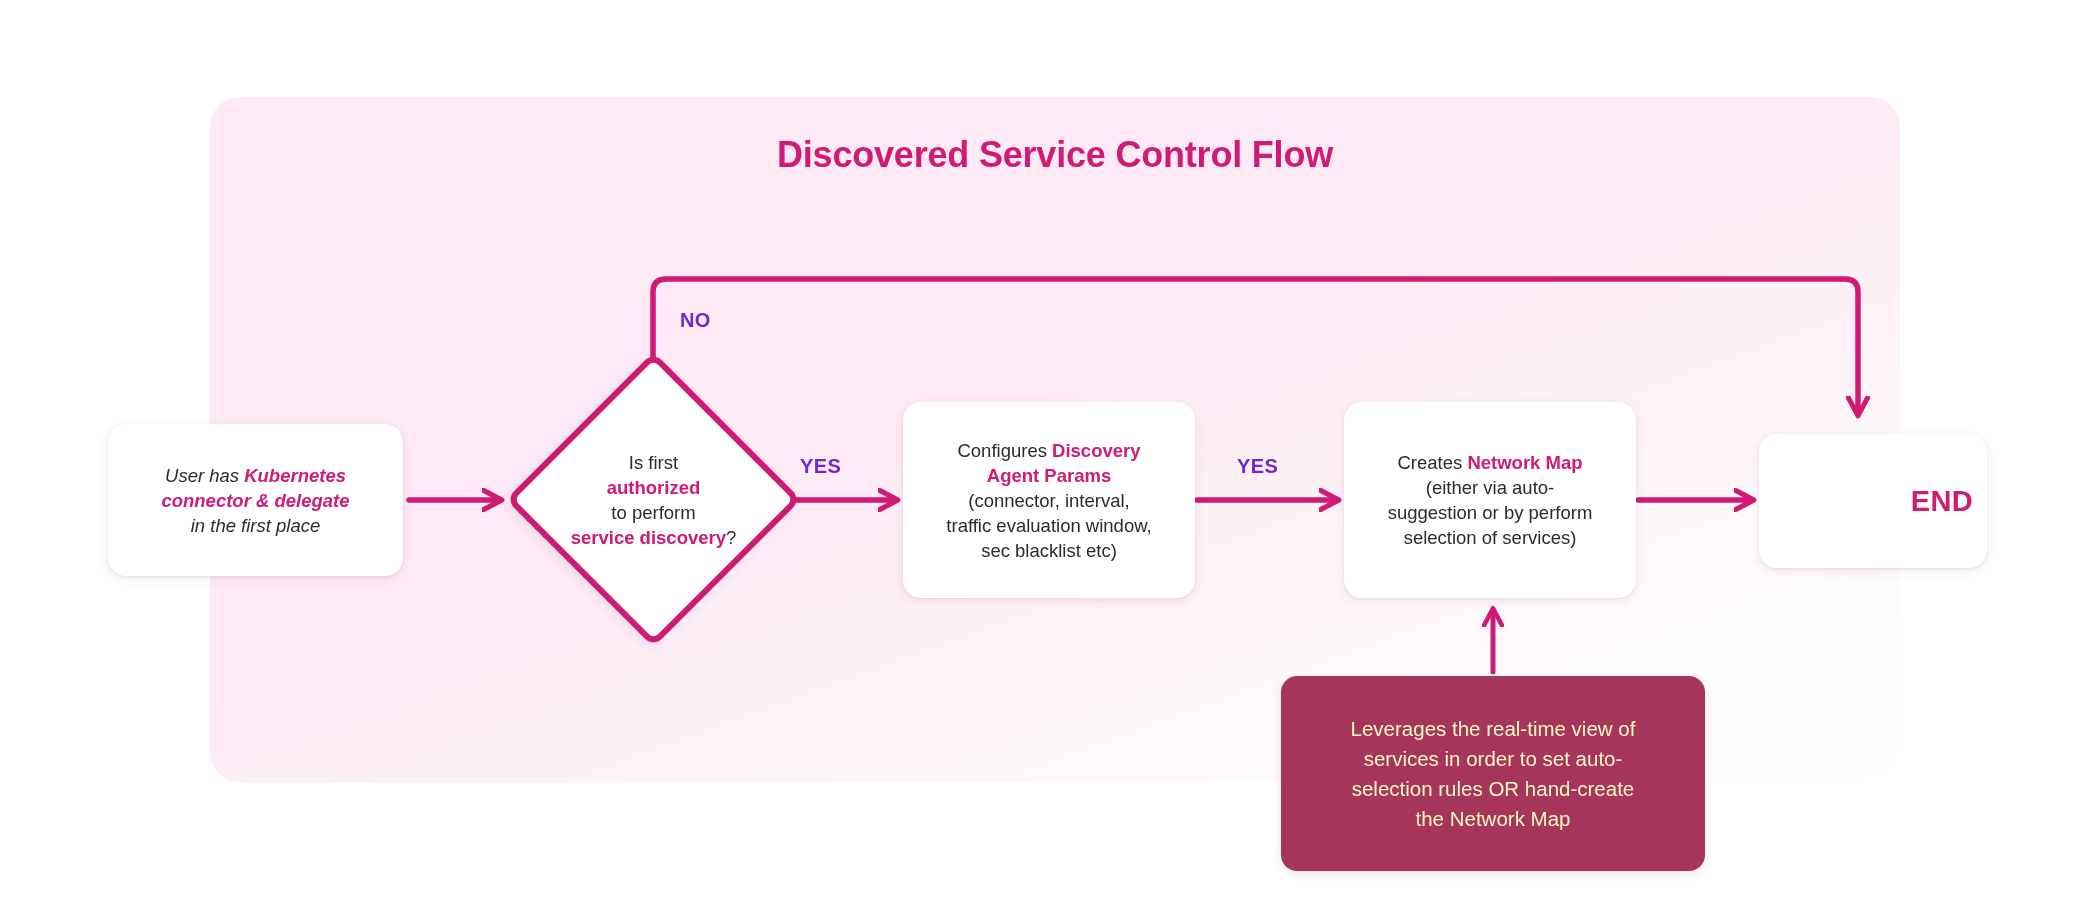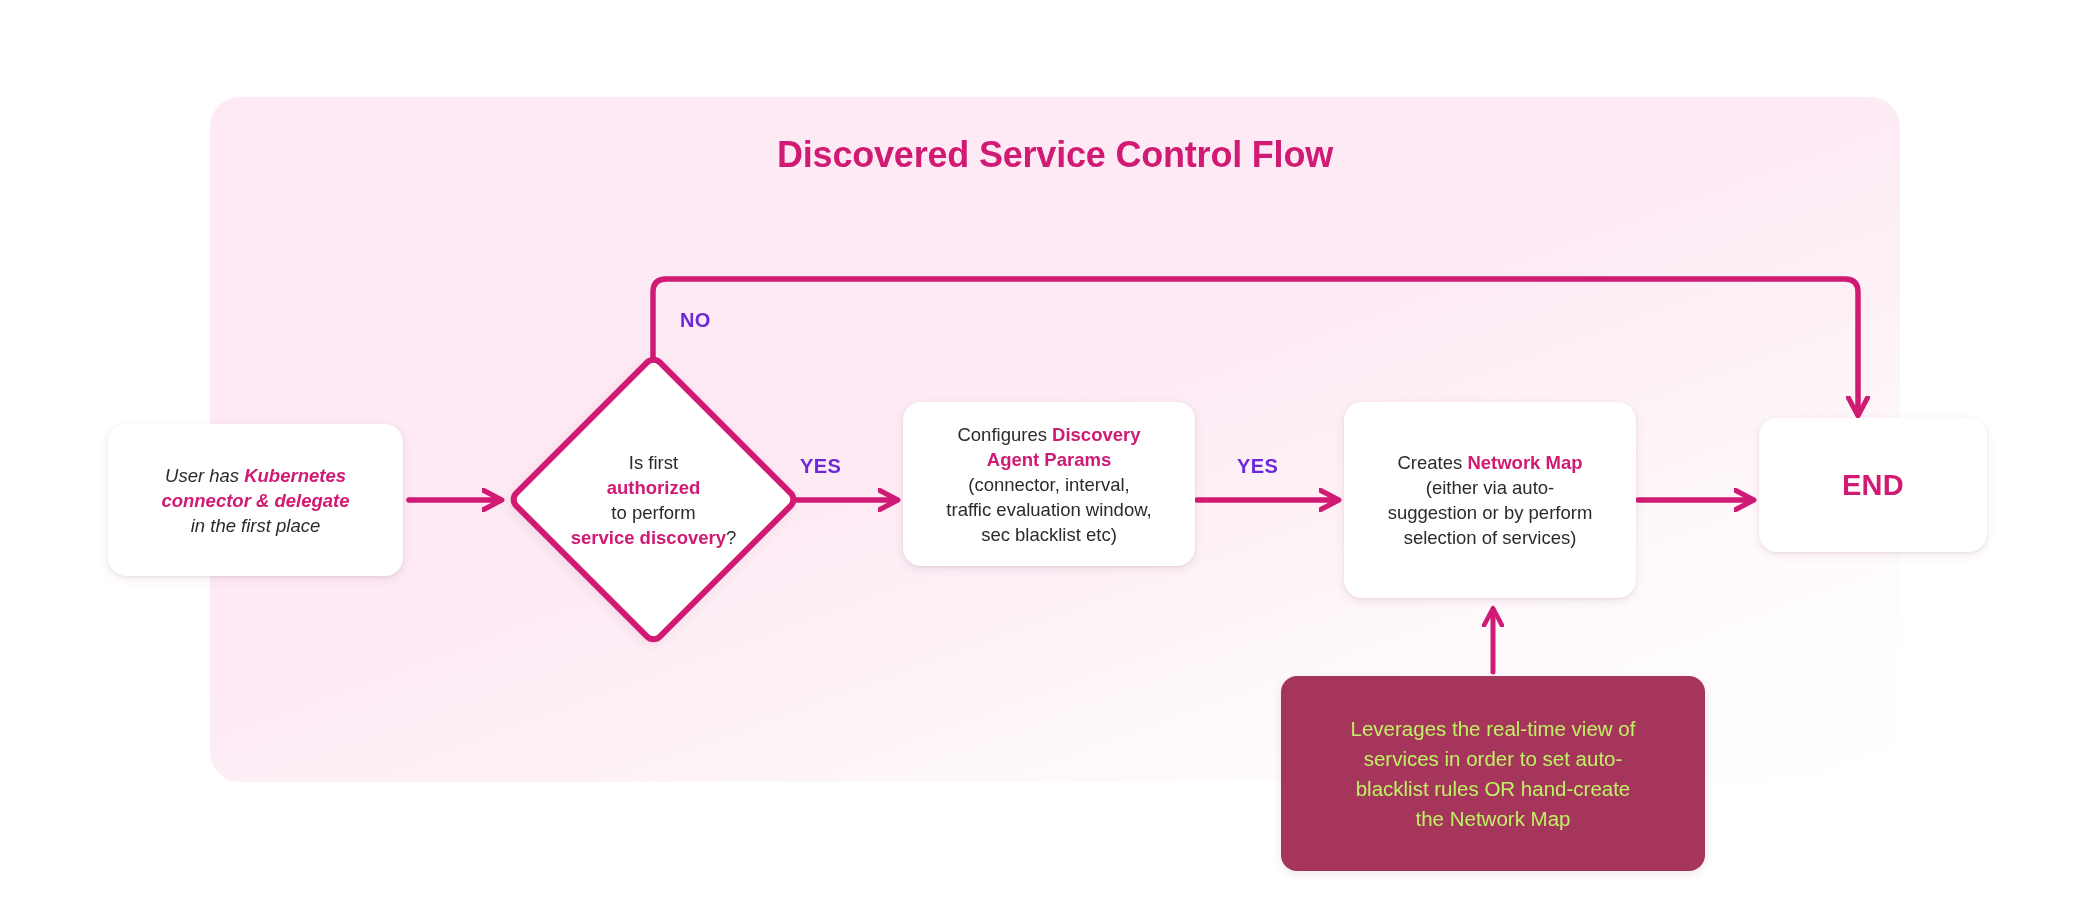--- a/index.html
+++ b/index.html
@@ -74,23 +74,23 @@
     box-sizing: border-box;
     color: #2b2b2b;
     font-size: 18.5px;
     line-height: 25px;
   }
   .card .body { padding: 0 14px; }
   .hl { color: #d01a74; font-weight: bold; }
 
   
   #node-start   { left: 108px;  top: 400px; width: 295px; height: 152px; font-style: italic; }
-  #node-config  { left: 903px;  top: 378px; width: 292px; height: 164px; }
+  #node-config  { left: 903px;  top: 378px; width: 292px; height: 196px; }
   #node-map     { left: 1344px; top: 378px; width: 292px; height: 196px; }
-  #node-end     { left: 1759px; top: 394px; width: 228px; height: 134px; }
+  #node-end     { left: 1759px; top: 410px; width: 228px; height: 134px; justify-content: flex-end; }
   #node-end .body {
     color: #d01a74;
     font-size: 29px;
     font-weight: bold;
     letter-spacing: 0.3px;
   }
 
   
   #node-decision {
     position: absolute;
@@ -133,21 +133,21 @@
     left: 1281px;
     top: 652px;
     width: 424px;
     height: 195px;
     background: #a6355b;
     border-radius: 16px;
     display: flex;
     align-items: center;
     justify-content: center;
     text-align: center;
-    color: #bef264;
+    color: #fef9c3;
     font-size: 20.5px;
     line-height: 30px;
     box-shadow: 0 3px 10px rgba(120, 40, 80, 0.12);
     box-sizing: border-box;
   }
   #node-note .body { padding: 0 18px; }
 
   
   .edge-label {
     position: absolute;
@@ -230,21 +230,21 @@
   </div>
 
   <div class="card" id="node-end">
     <div class="body">END</div>
   </div>
 
   <div id="node-note">
     <div class="body">
       <span>Leverages the real-time view of</span><br>
       <span>services in order to set auto-</span><br>
-      <span>blacklist rules OR hand-create</span><br>
+      <span>selection rules OR hand-create</span><br>
       <span>the Network Map</span>
     </div>
   </div>
 
   <div class="edge-label" id="lbl-no">NO</div>
   <div class="edge-label" id="lbl-yes1">YES</div>
   <div class="edge-label" id="lbl-yes2">YES</div>
 
 </div>
 

